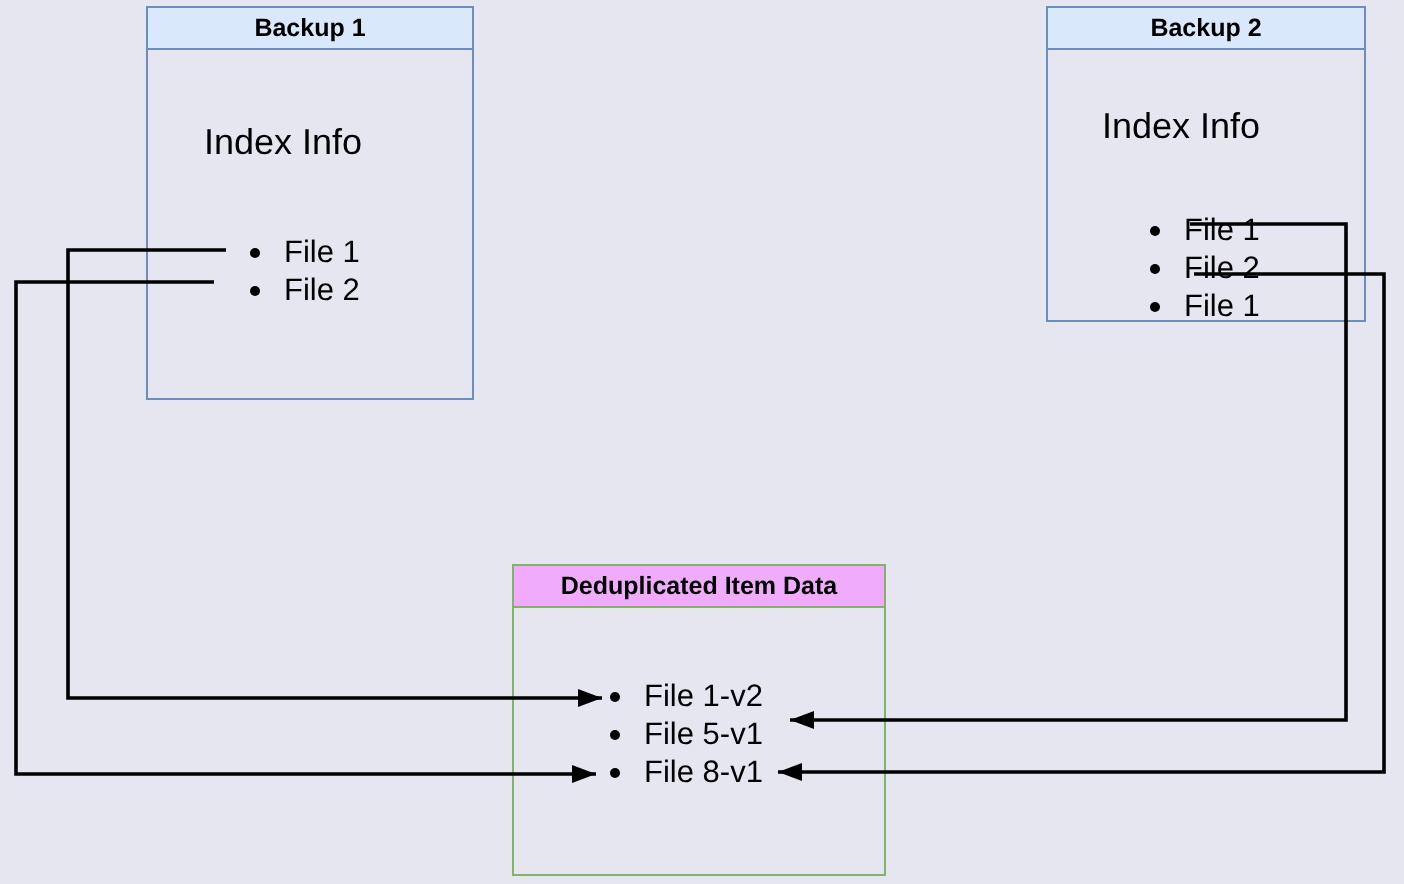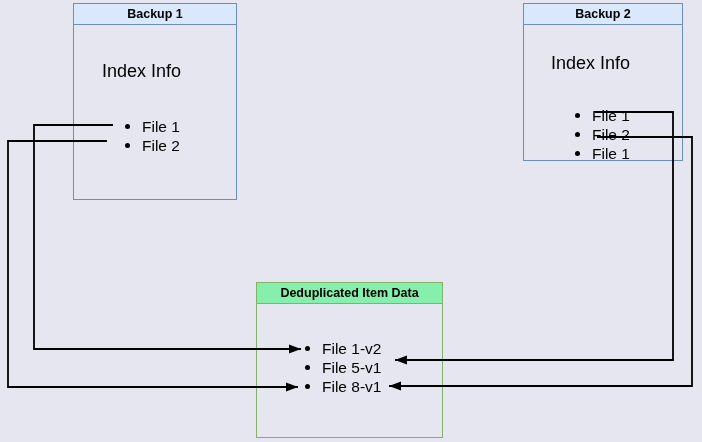--- a/index.html
+++ b/index.html
@@ -25,21 +25,21 @@
   .green-node { border: 1px solid #82b366; }
   .node-header {
     position: absolute;
     left: 0; right: 0; top: 0;
     box-sizing: border-box;
     text-align: center;
     font-weight: bold;
     font-size: 12.5px;
   }
   .blue-header  { height: 21px; line-height: 21px; background: #dae8fc; border-bottom: 1px solid #6c8ebf; }
-  .green-header { height: 21px; line-height: 21px; background: #86efac; border-bottom: 1px solid #82b366; }
+  .green-header { height: 21px; line-height: 21px; background: #f0abfc; border-bottom: 1px solid #82b366; }
   .index-label {
     position: absolute;
     font-size: 18px;
     line-height: 16px;
     white-space: nowrap;
   }
   ul.file-list {
     position: absolute;
     margin: 0;
     padding: 0;

